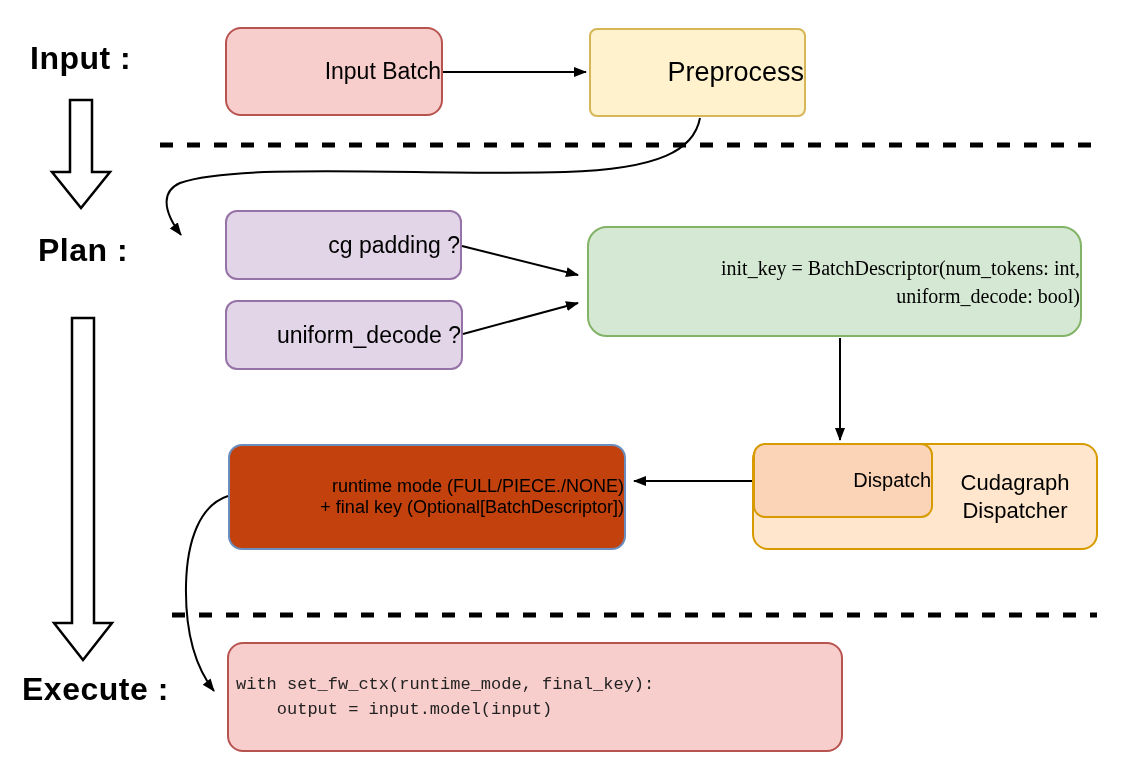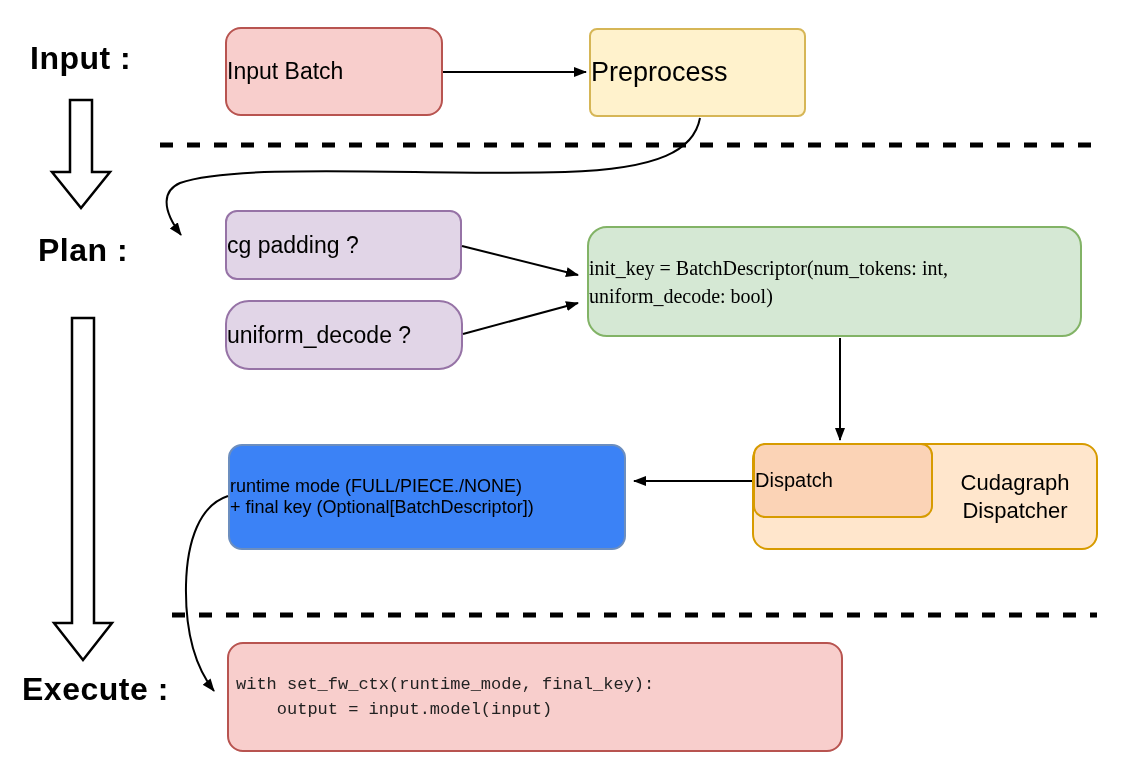--- a/index.html
+++ b/index.html
@@ -6,21 +6,21 @@
   #canvas{
     position:relative;width:1142px;height:770px;background:#ffffff;
     font-family:"Liberation Sans",sans-serif;overflow:hidden;
   }
   .section-label{
     position:absolute;font-weight:bold;font-size:32px;color:#000;
     white-space:nowrap;letter-spacing:0.5px;
   }
   .node{
     position:absolute;box-sizing:border-box;border:2px solid #000;
-    display:flex;flex-direction:column;align-items:flex-start;justify-content:center;
+    display:flex;flex-direction:column;align-items:flex-end;justify-content:center;
     text-align:center;color:#000;
   }
   .node .ln{display:block;}
   #node-input-batch   {left:225px;top:27px;width:218px;height:89px;border-radius:16px;font-size:23px;}
   #node-preprocess    {left:589px;top:28px;width:217px;height:89px;border-radius:8px;font-size:27px;}
   #node-cg-padding    {left:225px;top:210px;width:237px;height:70px;border-radius:12px;font-size:23px;}
   #node-uniform-decode{left:225px;top:300px;width:238px;height:70px;border-radius:12px;font-size:23px;}
   #node-init-key      {left:587px;top:226px;width:495px;height:111px;border-radius:20px;font-size:20px;line-height:28px;font-family:Liberation Serif, serif;}
   #node-cudagraph     {left:752px;top:443px;width:346px;height:107px;border-radius:16px;font-size:22px;line-height:28px;
                        padding-left:180px;align-items:center;}
@@ -46,39 +46,39 @@
   </div>
 
   <div class="node" id="node-preprocess" style="background-color: rgb(255, 242, 204); border-color: rgb(214, 182, 86);">
     <span class="ln">Preprocess</span>
   </div>
 
   <div class="node" id="node-cg-padding" style="background-color: rgb(225, 213, 231); border-color: rgb(150, 115, 166);">
     <span class="ln">cg padding ?</span>
   </div>
 
-  <div class="node" id="node-uniform-decode" style="background-color: rgb(225, 213, 231); border-color: rgb(150, 115, 166); border-radius: 24px;">
+  <div class="node" id="node-uniform-decode" style="background-color: rgb(225, 213, 231); border-color: rgb(150, 115, 166);">
     <span class="ln">uniform_decode ?</span>
   </div>
 
   <div class="node" id="node-init-key" style="background-color: rgb(213, 232, 212); border-color: rgb(130, 179, 102);">
     <span class="ln">init_key = BatchDescriptor(num_tokens: int,</span>
     <span class="ln">uniform_decode: bool)</span>
   </div>
 
   <div class="node" id="node-cudagraph" style="background-color: rgb(255, 230, 204); border-color: rgb(215, 155, 0);">
     <span class="ln">Cudagraph</span>
     <span class="ln">Dispatcher</span>
   </div>
 
   <div class="node" id="node-dispatch" style="background-color: rgb(251, 211, 182); border-color: rgb(215, 155, 0);">
     <span class="ln">Dispatch</span>
   </div>
 
-  <div class="node" id="node-runtime" style="background-color: #3b82f6; border-color: rgb(108, 142, 191);">
+  <div class="node" id="node-runtime" style="background-color: #c2410c; border-color: rgb(108, 142, 191);">
     <span class="ln">runtime mode (FULL/PIECE./NONE)</span>
     <span class="ln">+ final key (Optional[BatchDescriptor])</span>
   </div>
 
   <div class="node" id="node-execute-code" style="background-color: rgb(248, 206, 204); border-color: rgb(184, 84, 80); color: rgb(34, 34, 34);">
     <span class="ln">with set_fw_ctx(runtime_mode, final_key):</span>
     <span class="ln">    output = input.model(input)</span>
   </div>
 
   <svg id="connector-layer" viewBox="0 0 1142 770" xmlns="http://www.w3.org/2000/svg">

